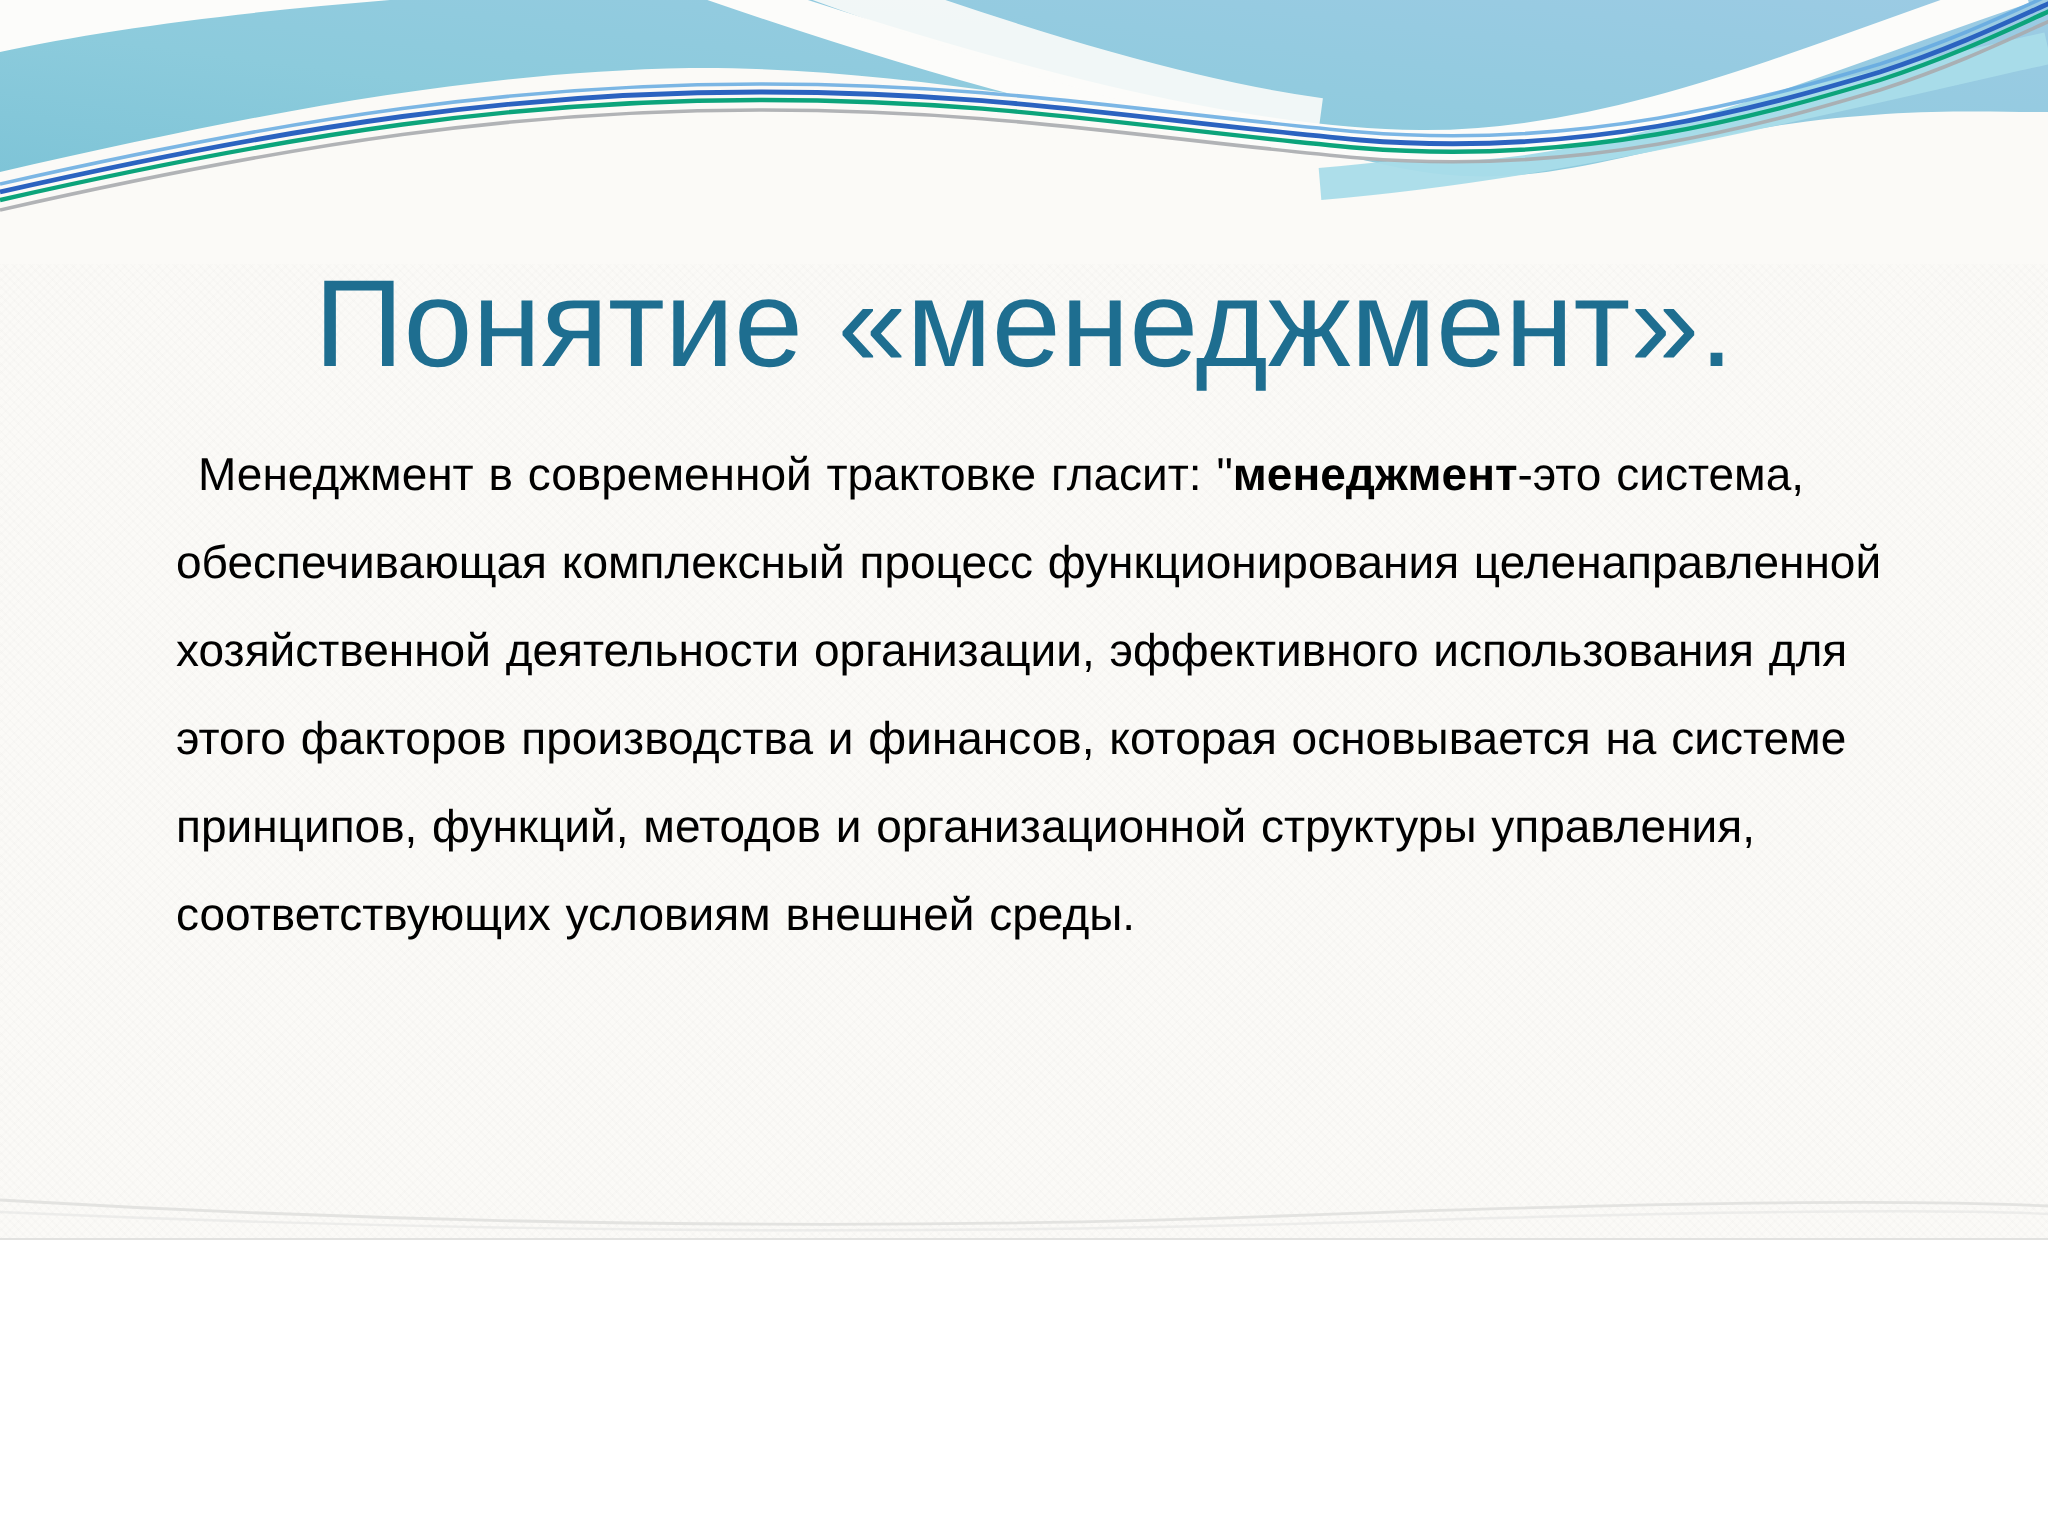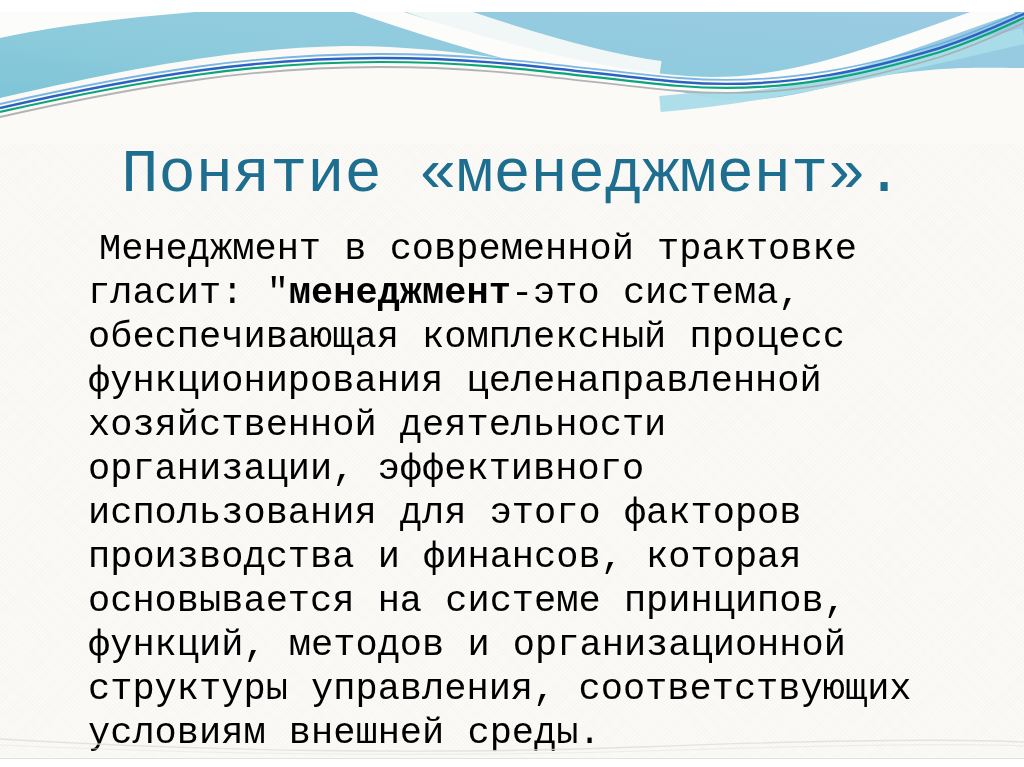--- a/index.html
+++ b/index.html
@@ -1,37 +1,36 @@
 <!DOCTYPE html>
 <html><head>
 <meta charset="utf-8">
 <style>
   html,body{margin:0;padding:0;background:#ffffff;}
   body{width:1024px;height:767px;overflow:hidden;}
   .slide{
-    position:relative;width:1024px;height:747px;
+    position:relative;width:1024px;height:620px;
     background-color:#fbfaf7;
     background-image:
       repeating-linear-gradient(45deg, rgba(130,130,130,0.025) 0 1px, transparent 1px 3px),
       repeating-linear-gradient(-45deg, rgba(130,130,130,0.02) 0 1px, transparent 1px 3px);
-    font-family:Liberation Mono, monospace;
+    font-family:Liberation Sans, sans-serif;
     box-sizing:border-box;
     border-bottom:1px solid #e2e2e0;
-    margin-top:12px;
   }
   .header-wave{position:absolute;top:0;left:0;width:1024px;height:132px;line-height:0;}
   .header-wave svg{display:block;}
   .slide-title{
     position:absolute;top:126px;left:0;width:1024px;margin:0;
     text-align:center;font-weight:400;font-size:62px;line-height:1.18;
     color:#1E6E90;white-space:nowrap;
   }
   .body-text{
     position:absolute;top:215px;left:88px;width:858px;margin:0;
-    font-size:37px;line-height:44px;color:#000000;text-indent:11px;
+    font-size:23px;line-height:44px;color:#000000;text-indent:11px;
     word-spacing:1px;
   }
   .body-text b{font-weight:700;}
   .footer-wave{position:absolute;left:0;bottom:1px;width:1024px;height:28px;line-height:0;}
   .footer-wave svg{display:block;}
 </style>
 </head>
 <body>
 
 <div class="slide">

